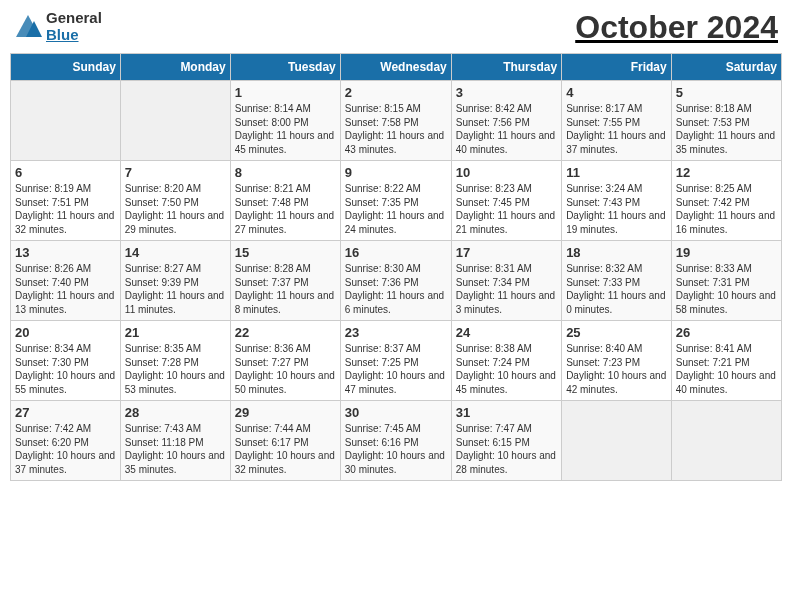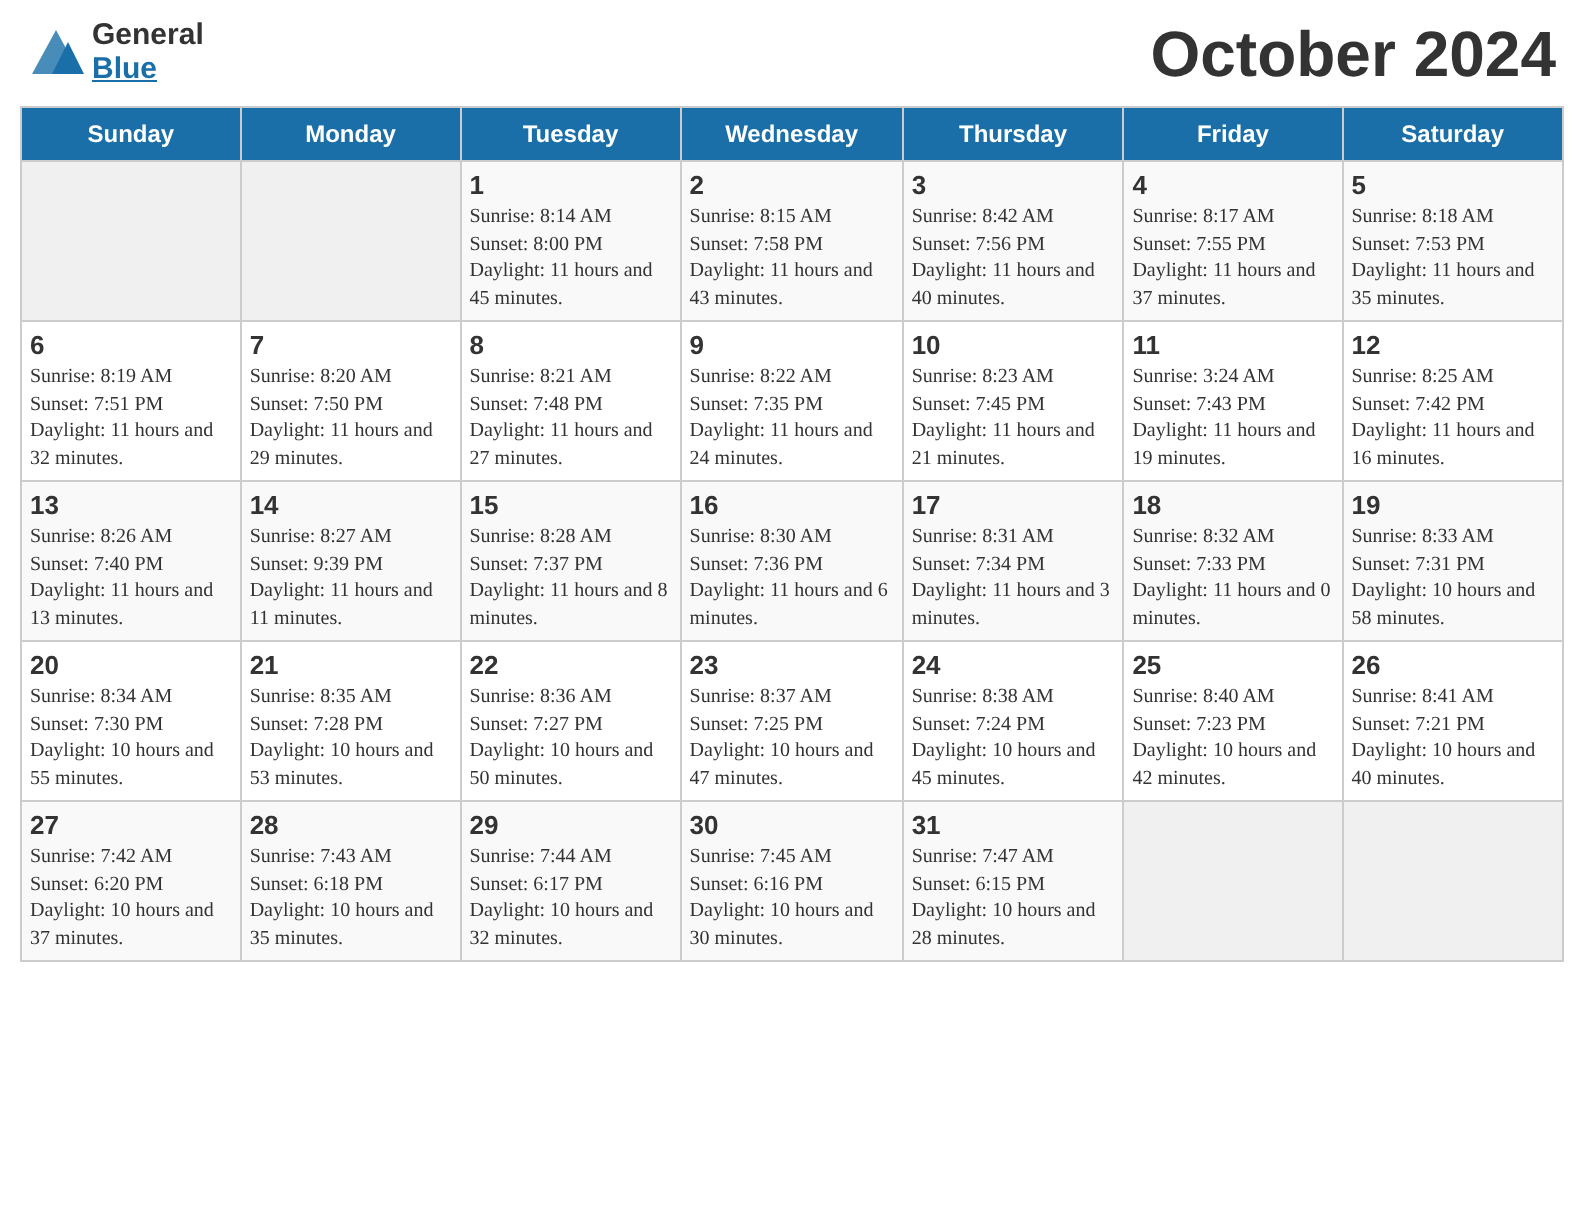--- a/index.html
+++ b/index.html
@@ -37,41 +37,42 @@
       font-weight: bold;
       color: #1a6fa8;
       text-decoration: underline;
     }
     .logo-icon {
       width: 28px;
       height: 28px;
     }
     .title-area {
       text-align: right;
+      text-decoration: underline;
     }
     .month-title {
       font-size: 32px;
       font-weight: bold;
       color: #333;
       line-height: 1.1;
     }
     .location-title {
       font-size: 15px;
       color: #333;
     }
     table {
       width: 100%;
       border-collapse: collapse;
       font-size: 11px;
     }
     thead tr th {
       background-color: #1a6fa8;
       color: #fff;
       padding: 6px 4px;
-      text-align: center;
+      text-align: right;
       font-size: 12px;
       border: 1px solid #ccc;
     }
     tbody tr td {
       border: 1px solid #ccc;
       vertical-align: top;
       padding: 4px;
       min-height: 80px;
       height: 80px;
       width: 113px;
@@ -85,21 +86,20 @@
     .day-number {
       font-size: 13px;
       font-weight: bold;
       color: #333;
       margin-bottom: 2px;
     }
     .day-info {
       font-size: 10px;
       color: #333;
       line-height: 1.35;
-      font-family: Liberation Serif, serif;
     }
     .empty-cell {
       background: #f0f0f0 !important;
     }
   </style>
 </head>
 <body>
 
 <div class="header-area">
   <div class="logo">
@@ -299,21 +299,21 @@
       <tr>
         <td>
           <div class="day-number">27</div>
           <div class="day-info">Sunrise: 7:42 AM
 Sunset: 6:20 PM
 Daylight: 10 hours and 37 minutes.</div>
         </td>
         <td>
           <div class="day-number">28</div>
           <div class="day-info">Sunrise: 7:43 AM
-Sunset: 6:18 PM
+Sunset: 11:18 PM
 Daylight: 10 hours and 35 minutes.</div>
         </td>
         <td>
           <div class="day-number">29</div>
           <div class="day-info">Sunrise: 7:44 AM
 Sunset: 6:17 PM
 Daylight: 10 hours and 32 minutes.</div>
         </td>
         <td>
           <div class="day-number">30</div>

